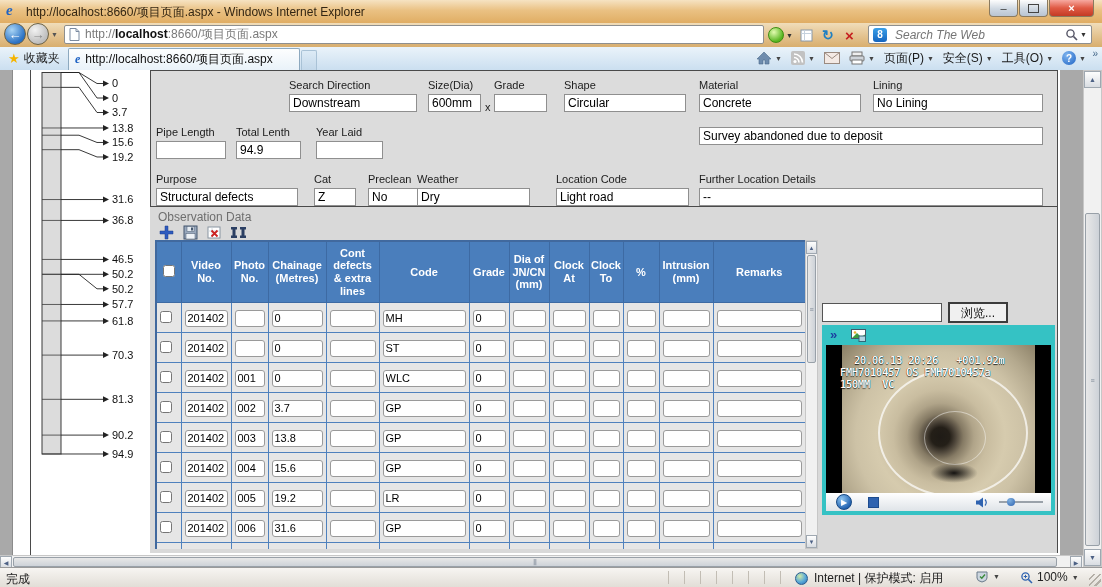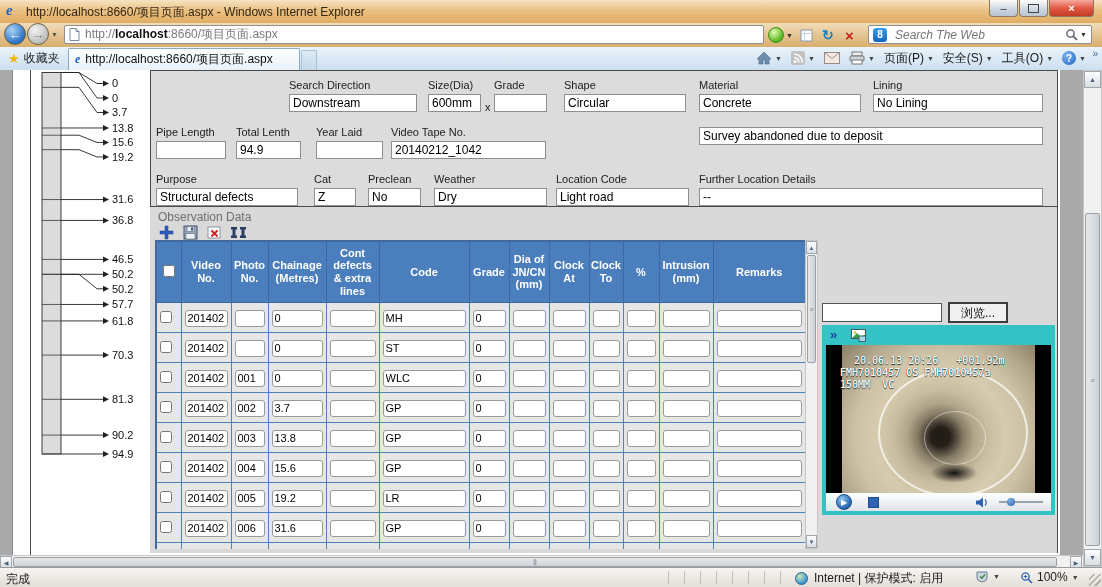--- a/index.html
+++ b/index.html
@@ -335,27 +335,26 @@
     <div class="fld" style="left:277px;top:8px;width:53px;"><span class="flabel">Size(Dia)</span><input type="text" value="600mm" style=""></div>
     <span class="xsep">x</span>
     <div class="fld" style="left:343px;top:8px;width:53px;"><span class="flabel">Grade</span><input type="text" value="" style=""></div>
     <div class="fld" style="left:413px;top:8px;width:122px;"><span class="flabel">Shape</span><input type="text" value="Circular" style=""></div>
     <div class="fld" style="left:548px;top:8px;width:162px;"><span class="flabel">Material</span><input type="text" value="Concrete" style=""></div>
     <div class="fld" style="left:722px;top:8px;width:170px;"><span class="flabel">Lining</span><input type="text" value="No Lining" style=""></div>
 
     <div class="fld" style="left:5px;top:55px;width:70px;"><span class="flabel">Pipe Length</span><input type="text" value="" style=""></div>
     <div class="fld" style="left:85px;top:55px;width:65px;"><span class="flabel">Total Lenth</span><input type="text" value="94.9" style=""></div>
     <div class="fld" style="left:165px;top:55px;width:67px;"><span class="flabel">Year Laid</span><input type="text" value="" style=""></div>
-    <div class="fld" style="left:240px;top:55px;width:155px;"><span class="flabel">Video Tape No.</span><input type="text" value="20140212_1042" style=""></div>
     <div class="fld" style="left:548px;top:55px;width:344px;"><input type="text" value="Survey abandoned due to deposit" style=""></div>
 
     <div class="fld" style="left:5px;top:102px;width:142px;"><span class="flabel">Purpose</span><input type="text" value="Structural defects" style=""></div>
     <div class="fld" style="left:163px;top:102px;width:42px;"><span class="flabel">Cat</span><input type="text" value="Z" style=""></div>
     <div class="fld" style="left:217px;top:102px;width:53px;"><span class="flabel">Preclean</span><input type="text" value="No" style=""></div>
-    <div class="fld" style="left:283px;top:102px;width:113px;"><span class="flabel">Weather</span><input type="text" value="Dry" style=""></div>
+    <div class="fld" style="left:266px;top:102px;width:113px;"><span class="flabel">Weather</span><input type="text" value="Dry" style=""></div>
     <div class="fld" style="left:405px;top:102px;width:133px;"><span class="flabel">Location Code</span><input type="text" value="Light road" style=""></div>
     <div class="fld" style="left:548px;top:102px;width:344px;"><span class="flabel">Further Location Details</span><input type="text" value="--" style=""></div>
   </div>
 
   <div class="pane-obs">
     <div class="obstitle">Observation Data</div>
     <div class="obstools">
       <button class="toolbtn">
         <svg width="15" height="15">
             <path d="M6 1h3v5h5v3H9v5H6V9H1V6h5z" fill="#2e5bbf" stroke="#1e3f8f" stroke-width=".5"></path>

